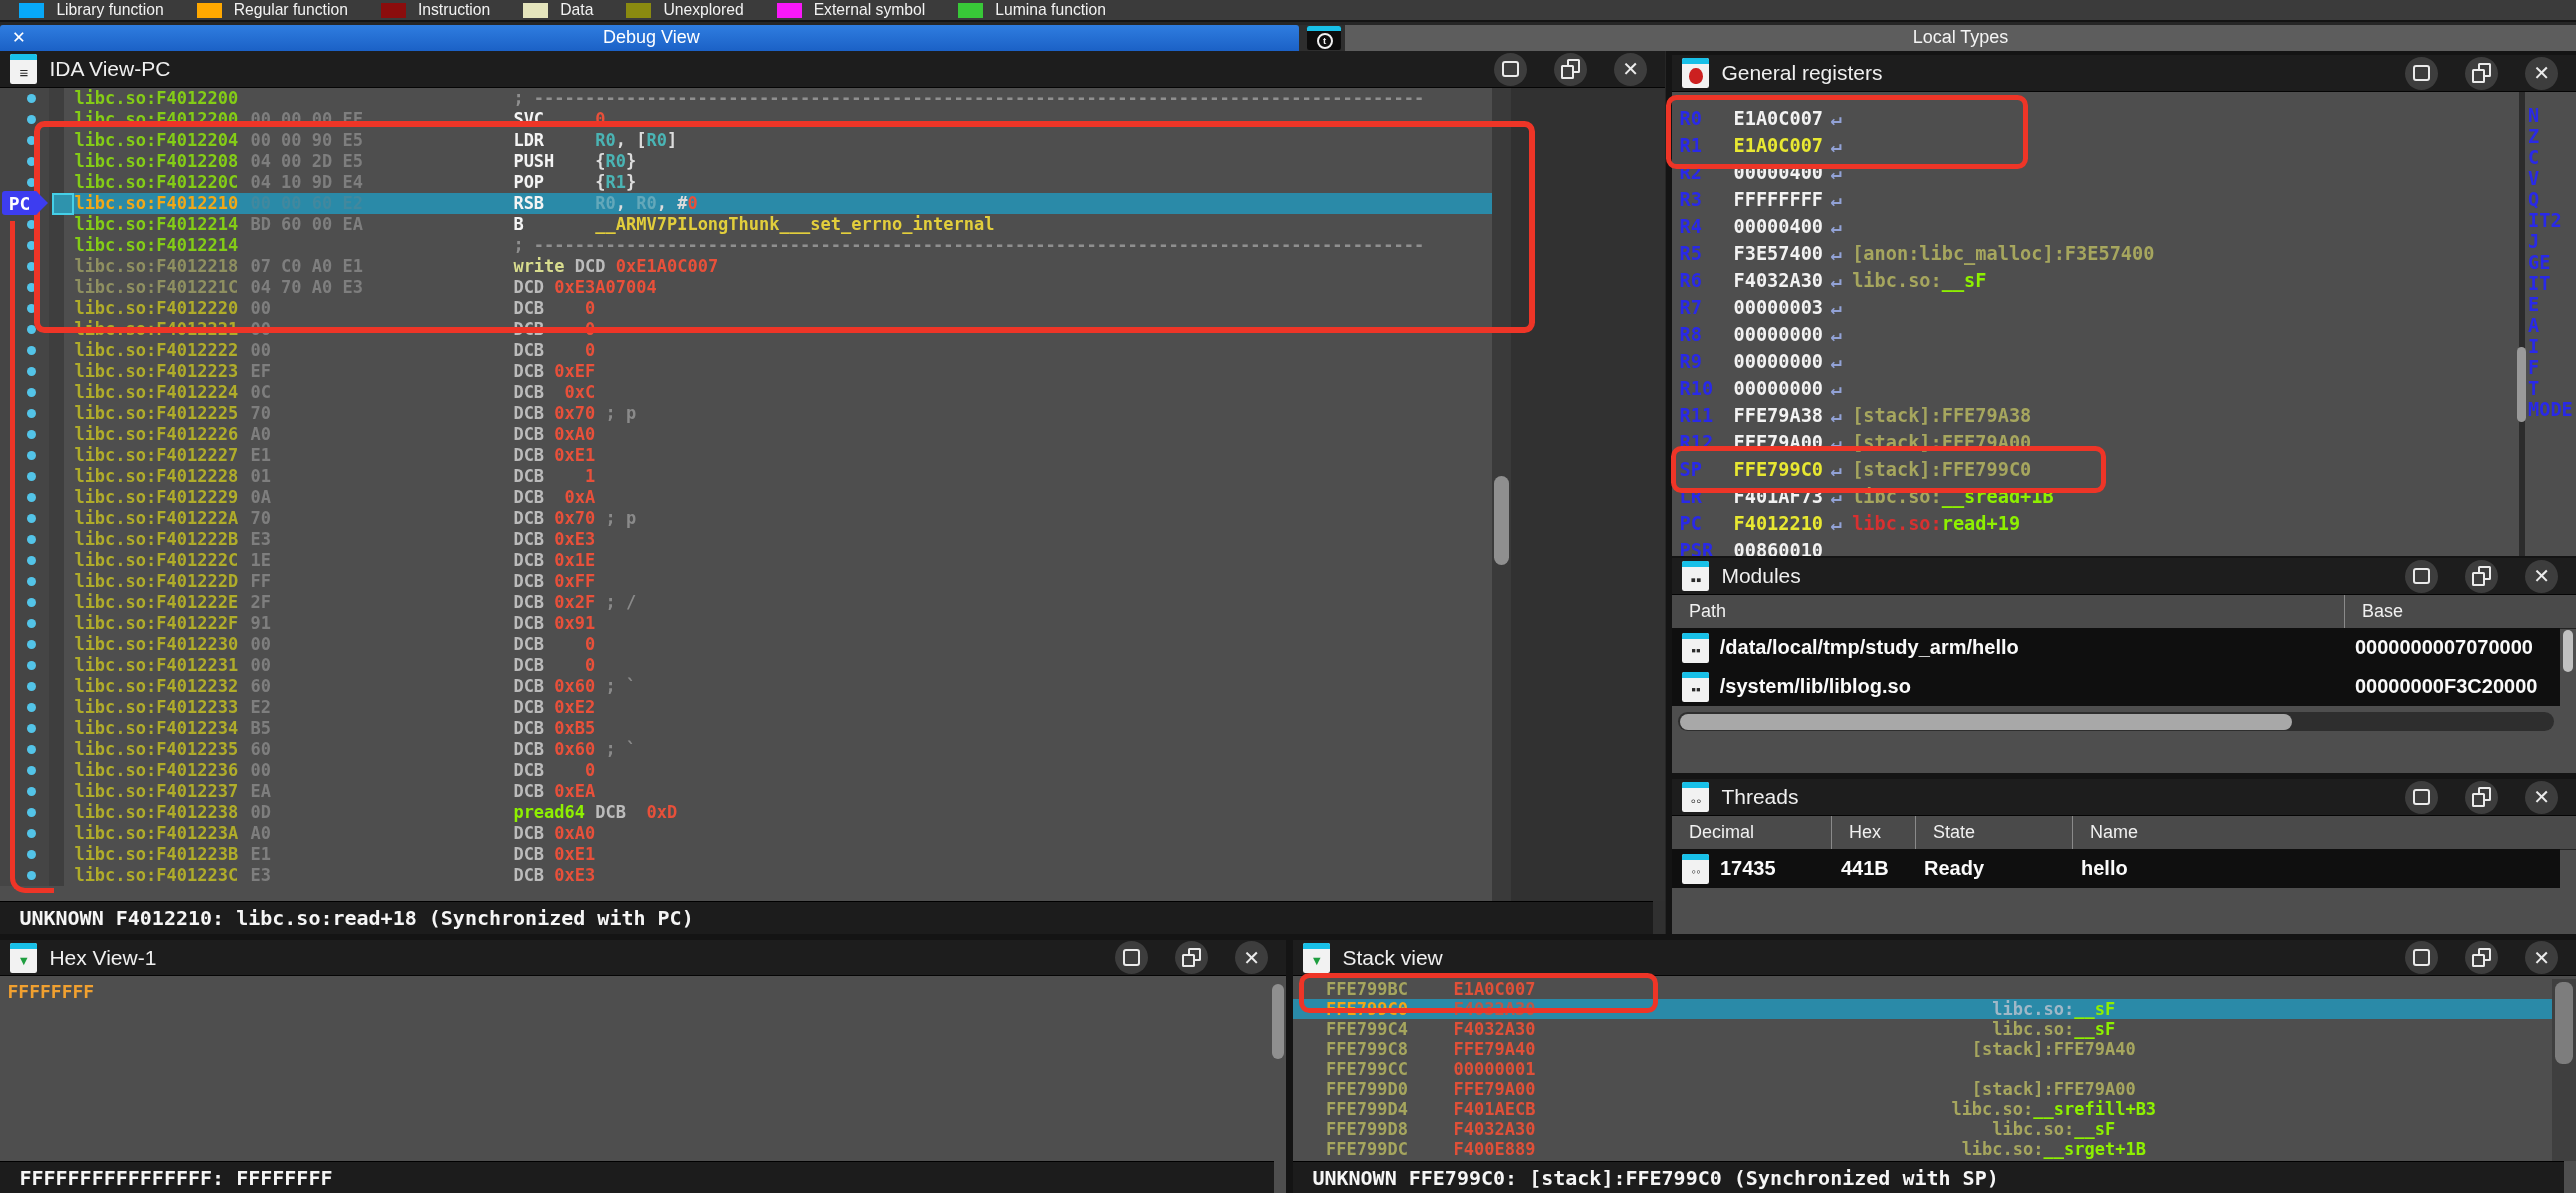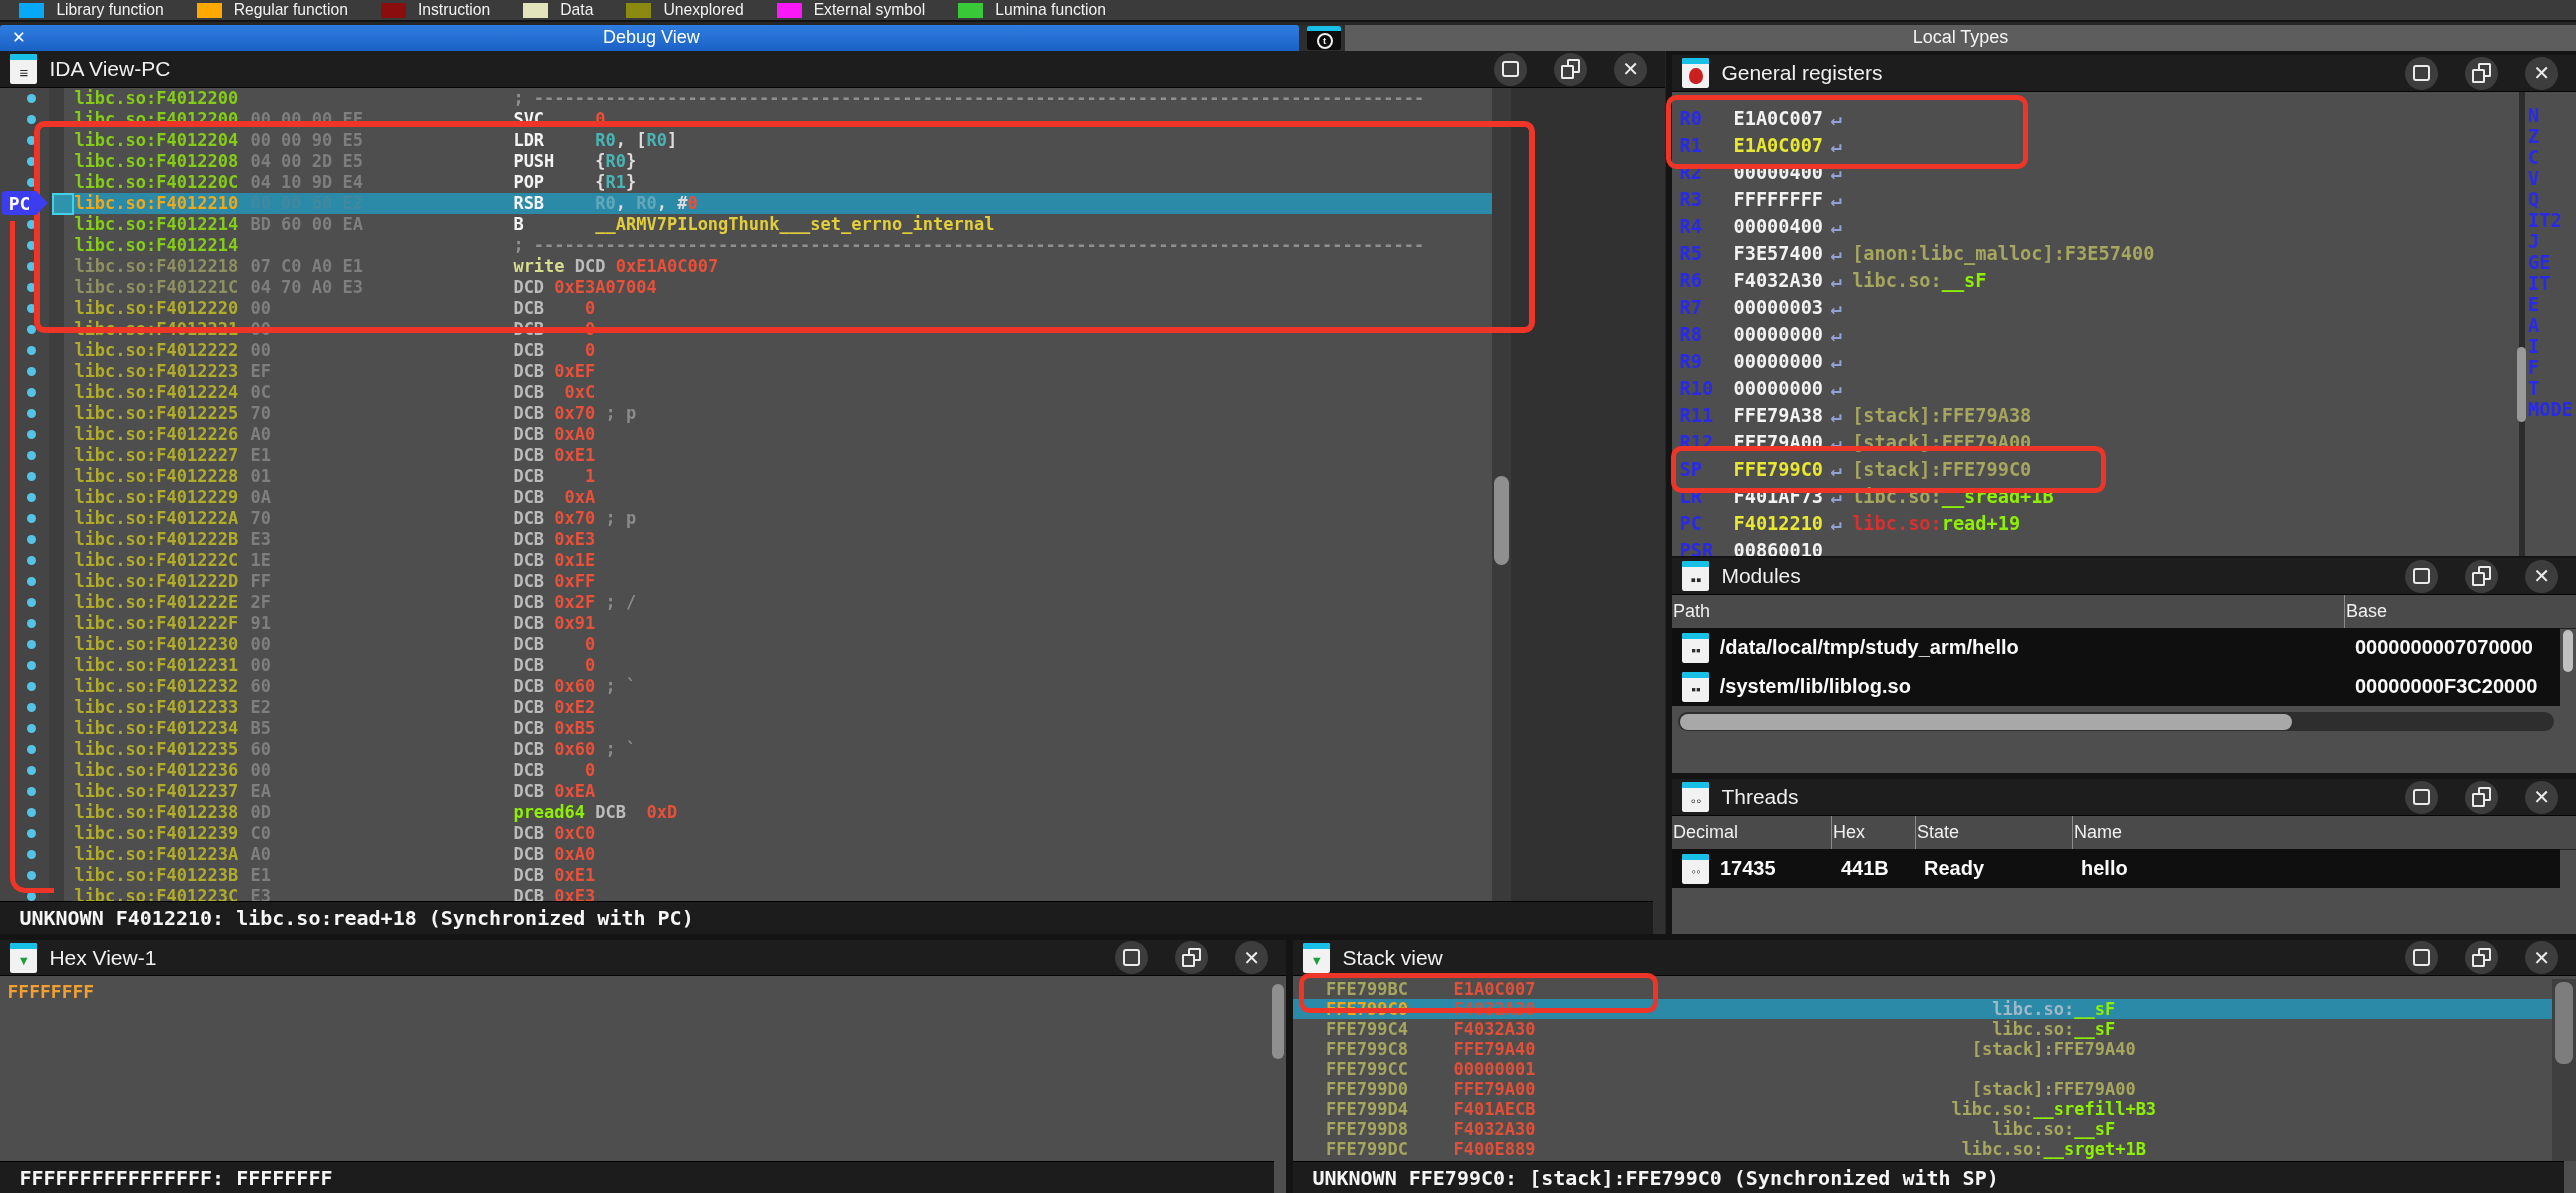--- a/index.html
+++ b/index.html
@@ -86,21 +86,21 @@
   .rarw{color:#92a2d6;margin:0 10.4px 0 7.5px;}
   #flag-div{position:absolute;left:847px;top:37px;width:6px;bottom:0;background:#2c2c2c;}
   #flag-pill{position:absolute;left:845px;top:292px;width:9px;height:75px;background:#9a9a9a;border-radius:4.5px;}
   #flag-col{position:absolute;left:856px;top:37px;right:0;bottom:0;padding-top:13.4px;}
   .frow{height:21px;line-height:21px;display:flex;font-family:"DejaVu Sans Mono",monospace;font-size:18.6px;font-weight:bold;}
   .fname{width:49px;color:#2929e8;flex:0 0 auto;}
 
   #panel-mods{position:absolute;left:6px;top:507px;width:904px;height:215px;background:#4e4e4e;}
   .colhdr{position:absolute;left:0;right:0;top:37px;height:33px;background:#4a4a4a;border-bottom:1.5px solid #232323;
           display:flex;align-items:center;font-size:18px;color:#f0f0f0;}
-  .colcell{padding-left:1px;box-sizing:border-box;height:100%;display:flex;align-items:center;border-right:1.5px solid #8a8a8a;}
+  .colcell{padding-left:17px;box-sizing:border-box;height:100%;display:flex;align-items:center;border-right:1.5px solid #8a8a8a;}
   .colcell:last-child{border-right:none;}
   .trow{position:absolute;left:0;right:16.4px;height:39px;background:#0f0f0f;display:flex;align-items:center;}
   .rowicon{width:27px;height:30px;background:#f2f2f2;border-radius:2.2px;position:relative;margin:0 10.4px;flex:0 0 auto;}
   .rowicon .cy{position:absolute;left:0;top:0;width:100%;height:6px;background:#18c0e8;border-radius:2.2px 2.2px 0 0;}
   .rowicon .gl{position:absolute;left:0;top:6px;right:0;bottom:0;display:flex;align-items:center;justify-content:center;
                font-size:13.4px;color:#2a2a2a;}
   .cellabs{position:absolute;font-size:20px;font-weight:bold;color:#fafafa;}
   #mods-vpill{position:absolute;right:3px;top:72px;width:10.4px;height:42px;background:#c0c0c0;border-radius:5.2px;}
   #mods-hscroll{position:absolute;left:6px;right:22.4px;top:154px;height:19.4px;background:#2e2e2e;border-radius:9.7px;}
   #mods-hscroll .h{position:absolute;left:1.5px;top:1.5px;width:70%;height:16.4px;background:#a8a8a8;border-radius:8.2px;}
@@ -590,31 +590,20 @@
             <span class="bytes pre">0D</span>
             <div class="codec pre"><span class="pre c-sg">pread64 </span><span class="pre c-gr">DCB </span><span class="pre c-num"> 0xD</span></div>
           </div>
         </div>
         <div class="dline">
           <div class="lm">
             <span class="dot"></span>
           </div>
           <div class="lsep"></div>
           <div class="lrest">
-            <span class="addr pre c-data">libc.so:F4012239</span>
-            <span class="bytes pre">C0</span>
-            <div class="codec pre"><span class="pre c-gr">DCB </span><span class="pre c-num">0xC0</span></div>
-          </div>
-        </div>
-        <div class="dline">
-          <div class="lm">
-            <span class="dot"></span>
-          </div>
-          <div class="lsep"></div>
-          <div class="lrest">
             <span class="addr pre c-data">libc.so:F401223A</span>
             <span class="bytes pre">A0</span>
             <div class="codec pre"><span class="pre c-gr">DCB </span><span class="pre c-num">0xA0</span></div>
           </div>
         </div>
         <div class="dline">
           <div class="lm">
             <span class="dot"></span>
           </div>
           <div class="lsep"></div>

